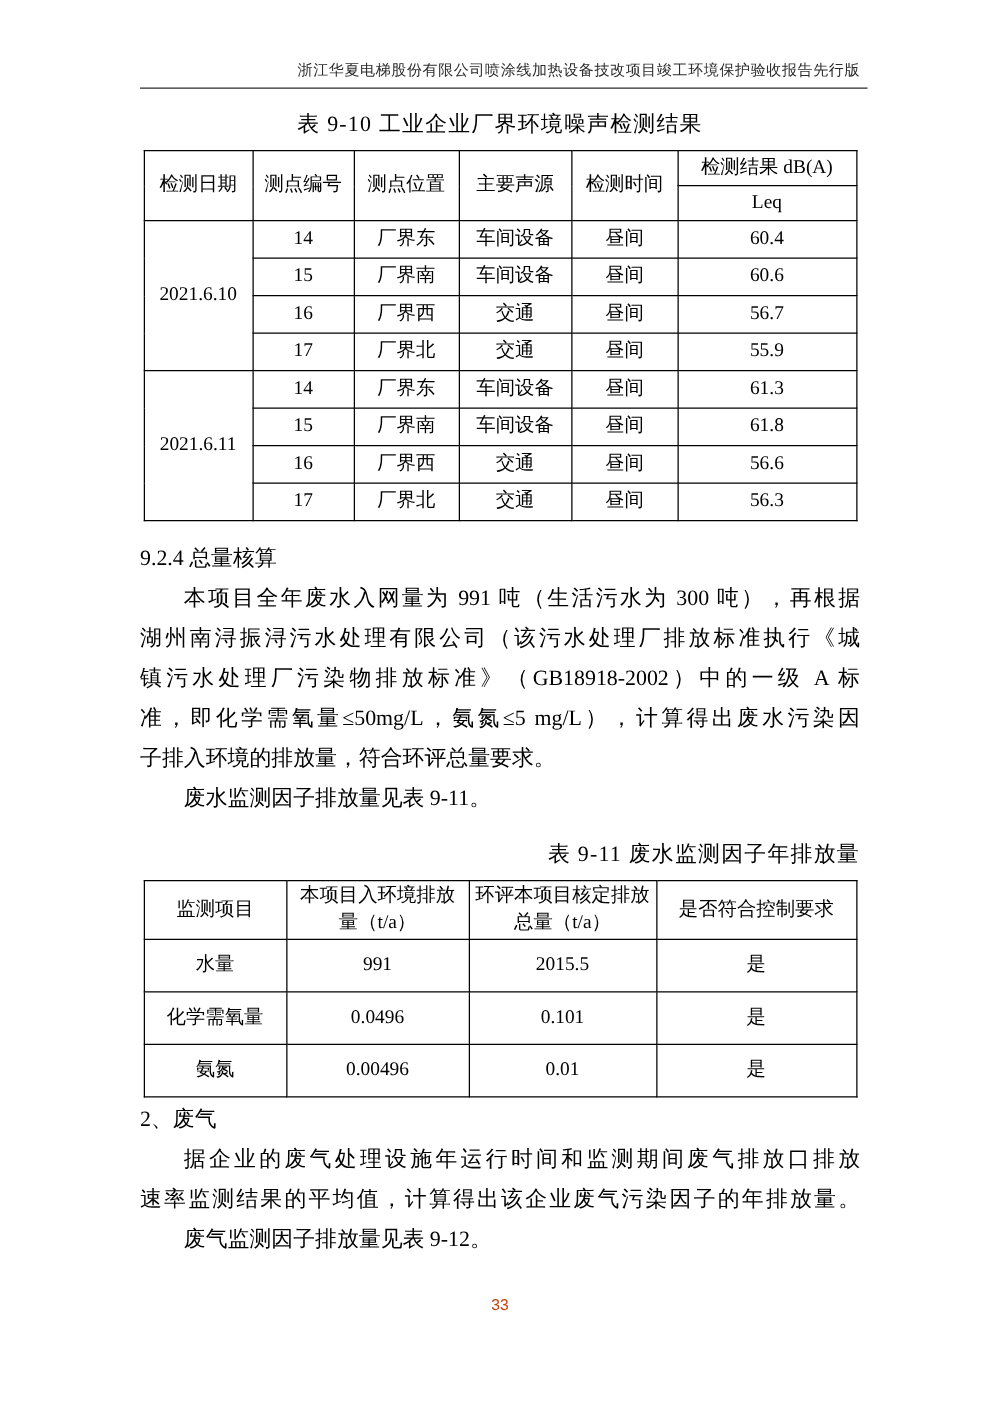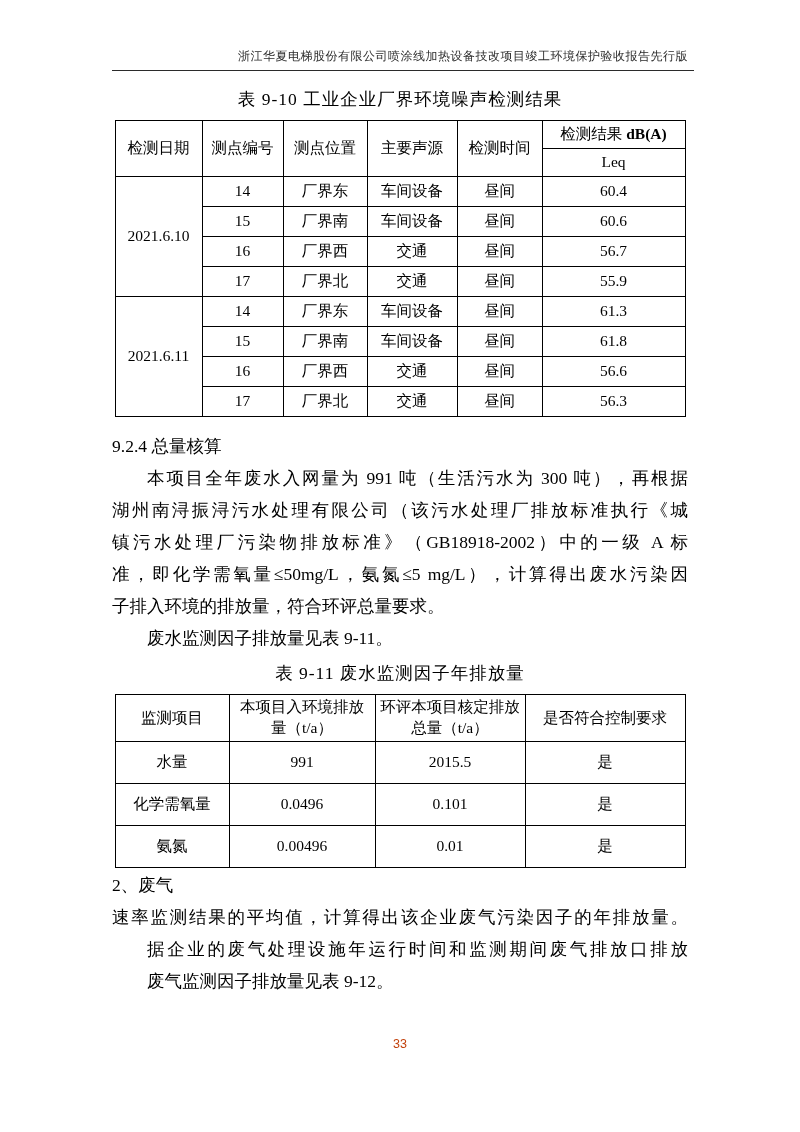--- a/index.html
+++ b/index.html
@@ -57,21 +57,21 @@
     line-height: 1.35;
   }
   .noise-table td, .noise-table th { height: 25px; }
   .noise-table .hdr-row th { height: 23px; }
   .noise-table col.c1 { width: 87px; }
   .noise-table col.c2 { width: 81px; }
   .noise-table col.c3 { width: 84px; }
   .noise-table col.c4 { width: 90px; }
   .noise-table col.c5 { width: 85px; }
   .noise-table col.c6 { width: 143px; }
-  .bold-latin { font-weight: bold; }
+  .bold-latin { font-weight: normal; }
   .ww-table col.w1 { width: 114px; }
   .ww-table col.w2 { width: 146px; }
   .ww-table col.w3 { width: 150px; }
   .ww-table col.w4 { width: 160px; }
   .ww-table td { height: 37px; }
   .ww-table .hdr-row th { height: 42px; }
   
   .section-heading {
     font-weight: normal;
     font-size: 17.5px;
@@ -198,21 +198,21 @@
 
   <div class="section-heading">9.2.4 总量核算</div>
 
   <div class="body-line justify indent">本项目全年废水入网量为 991 吨（生活污水为 300 吨），再根据</div>
   <div class="body-line justify">湖州南浔振浔污水处理有限公司（该污水处理厂排放标准执行《城</div>
   <div class="body-line justify">镇污水处理厂污染物排放标准》（GB18918-2002）中的一级 A 标</div>
   <div class="body-line justify">准，即化学需氧量≤50mg/L，氨氮≤5 mg/L），计算得出废水污染因</div>
   <div class="body-line">子排入环境的排放量，符合环评总量要求。</div>
   <div class="body-line indent">废水监测因子排放量见表 9-11。</div>
 
-  <div class="table-title" style="margin-top:7px;">表 9-11 废水监测因子年排放量</div>
+  <div class="table-title" style="margin-top:17px;text-align:right;">表 9-11 废水监测因子年排放量</div>
 
   <table class="ww-table">
     <colgroup>
       <col class="w1">
         <col class="w2">
         <col class="w3">
         <col class="w4">
     </colgroup>
     <tbody>
         <tr class="hdr-row">
@@ -236,19 +236,19 @@
     <tr>
       <td>氨氮</td>
       <td>0.00496</td>
       <td>0.01</td>
       <td>是</td>
     </tr>
   </tbody>
     </table>
 
   <div class="body-line" style="margin-top:1px;font-family:Liberation Serif, serif;">2、废气</div>
+  <div class="body-line justify indent">据企业的废气处理设施年运行时间和监测期间废气排放口排放</div>
   <div class="body-line justify">速率监测结果的平均值，计算得出该企业废气污染因子的年排放量。</div>
-  <div class="body-line justify indent">据企业的废气处理设施年运行时间和监测期间废气排放口排放</div>
   <div class="body-line indent">废气监测因子排放量见表 9-12。</div>
 
 </div>
 
 <div class="page-number">33</div>
 
 </body></html>

